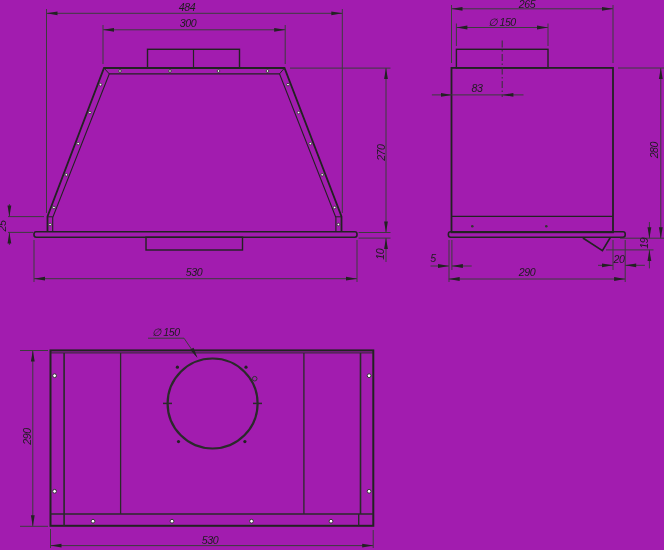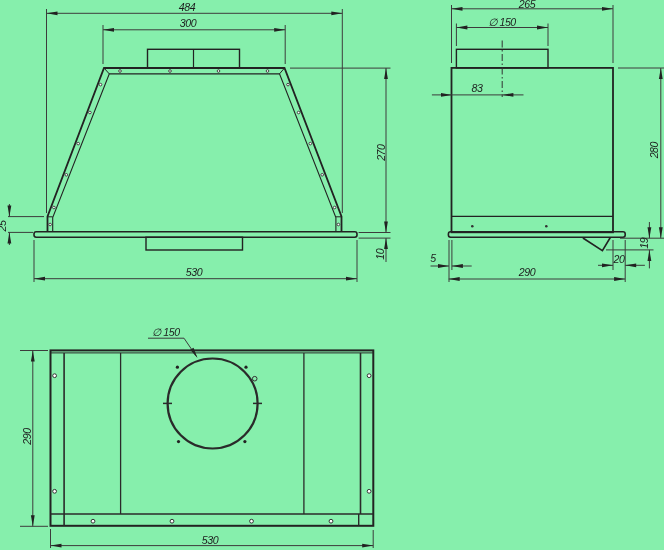--- a/index.html
+++ b/index.html
@@ -1,16 +1,16 @@
 <!DOCTYPE html>
 <html><head>
 <meta charset="utf-8">
 <style>
   html,body{margin:0;padding:0;background:#ffffff;}
-  .page{position:relative;width:664px;height:550px;background:#86efac;overflow:hidden;}
+  .page{position:relative;width:664px;height:550px;background:#a21caf;overflow:hidden;}
   svg{position:absolute;left:0;top:0;}
   text{font-family:"Liberation Sans",sans-serif;font-style:italic;fill:#1d1d1d;}
   .dim{font-size:10.6px;letter-spacing:-0.45px;}
 </style>
 </head>
 <body>
 <div class="page">
 <svg width="664" height="550" viewBox="0 0 664 550">
 <g fill="none" stroke="#222222" stroke-width="1.8">
 

